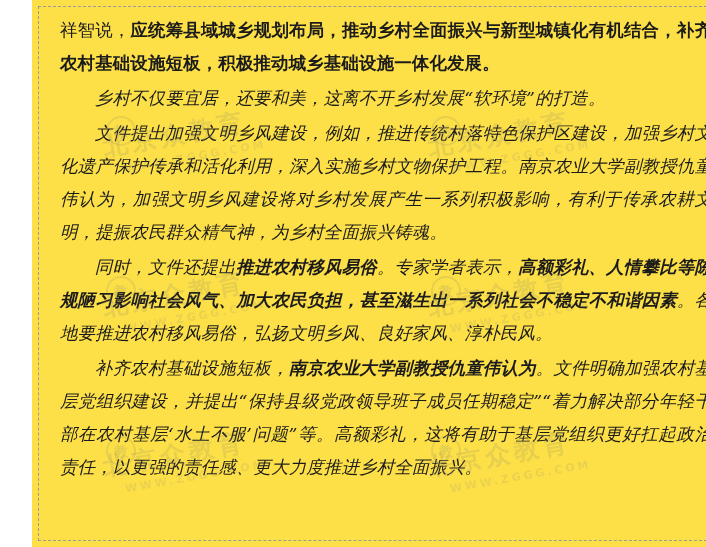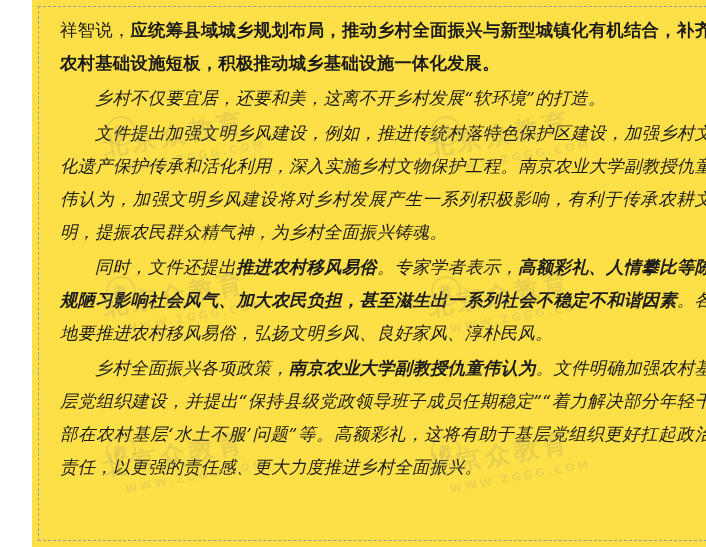--- a/index.html
+++ b/index.html
@@ -112,21 +112,21 @@
 </head>
 <body>
 
 <div id="page">
 
   <div id="doc">
       <p class="para"><span>祥智说，</span><b class="bold">应统筹县域城乡规划布局，推动乡村全面振兴与新型城镇化有机结合，补齐农村基础设施短板，积极推动城乡基础设施一体化发展。</b></p>
       <p class="para indent"><span>乡村不仅要宜居，还要和美，这离不开乡村发展“软环境”的打造。</span></p>
       <p class="para indent"><span>文件提出加强文明乡风建设，例如，推进传统村落特色保护区建设，加强乡村文化遗产保护传承和活化利用，深入实施乡村文物保护工程。南京农业大学副教授仇童伟认为，加强文明乡风建设将对乡村发展产生一系列积极影响，有利于传承农耕文明，提振农民群众精气神，为乡村全面振兴铸魂。</span></p>
       <p class="para indent"><span>同时，文件还提出</span><b class="bold">推进农村移风易俗</b><span>。专家学者表示，</span><b class="bold">高额彩礼、人情攀比等陈规陋习影响社会风气、加大农民负担，甚至滋生出一系列社会不稳定不和谐因素</b><span>。各地要推进农村移风易俗，弘扬文明乡风、良好家风、淳朴民风。</span></p>
-      <p class="para indent"><span>乡村全面振兴各项政策，</span><b class="bold">南京农业大学副教授仇童伟认为</b><span>。文件明确加强农村基层党组织建设，并提出“保持县级党政领导班子成员任期稳定”“着力解决部分年轻干部在农村基层‘水土不服’问题”等。高额彩礼，这将有助于基层党组织更好扛起政治责任，以更强的责任感、更大力度推进乡村全面振兴。</span></p>
+      <p class="para indent"><span>补齐农村基础设施短板，</span><b class="bold">南京农业大学副教授仇童伟认为</b><span>。文件明确加强农村基层党组织建设，并提出“保持县级党政领导班子成员任期稳定”“着力解决部分年轻干部在农村基层‘水土不服’问题”等。高额彩礼，这将有助于基层党组织更好扛起政治责任，以更强的责任感、更大力度推进乡村全面振兴。</span></p>
     </div>
 
   <div class="wm wm-main w1">北京众教育</div>
   <div class="wm wm-main w2">北京众教育</div>
   <div class="wm wm-main w3">北京众教育</div>
   <div class="wm wm-main w4">北京众教育</div>
   <div class="wm wm-main w5">北京众教育</div>
   <div class="wm wm-main w6">北京众教育</div>
 
   <div class="wm wm-sub s1">WWW.ZGGG.COM</div>

